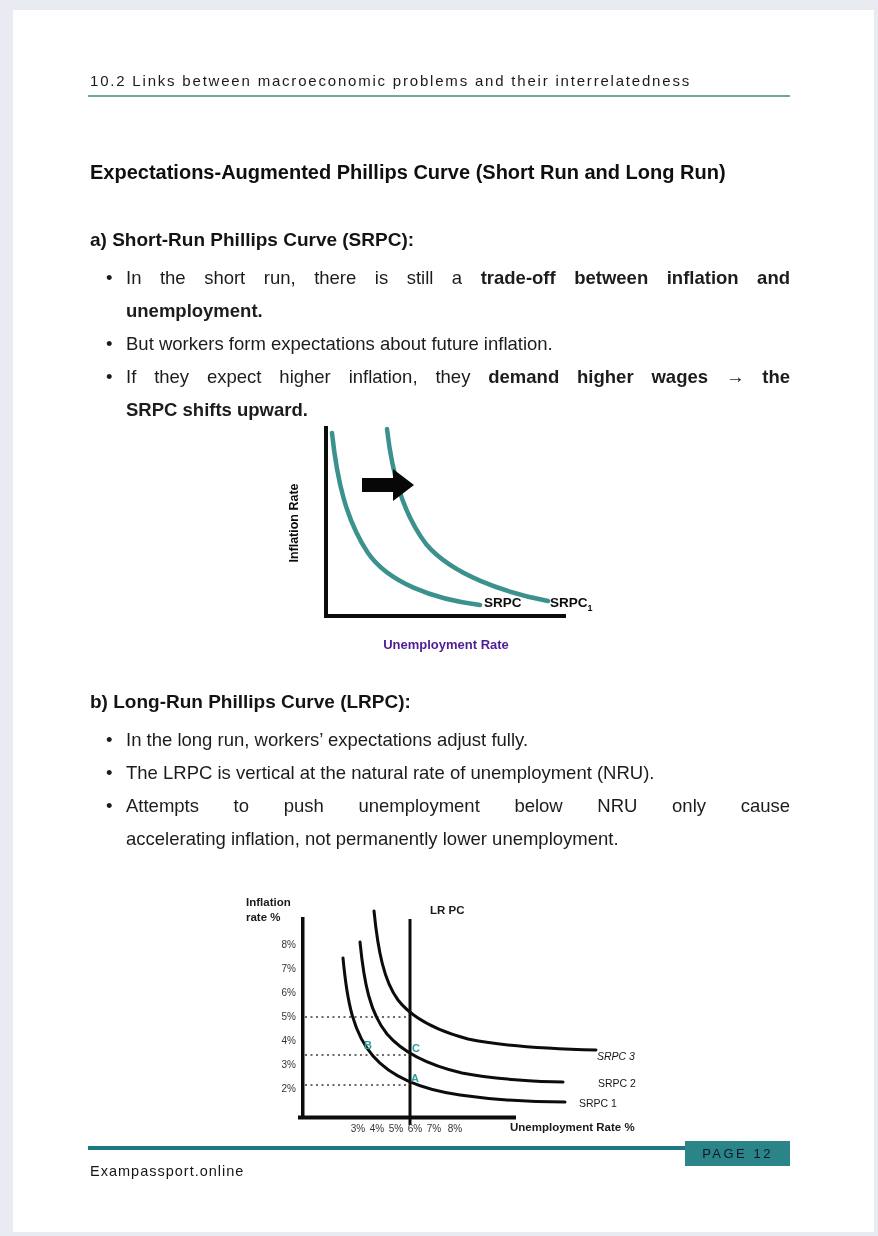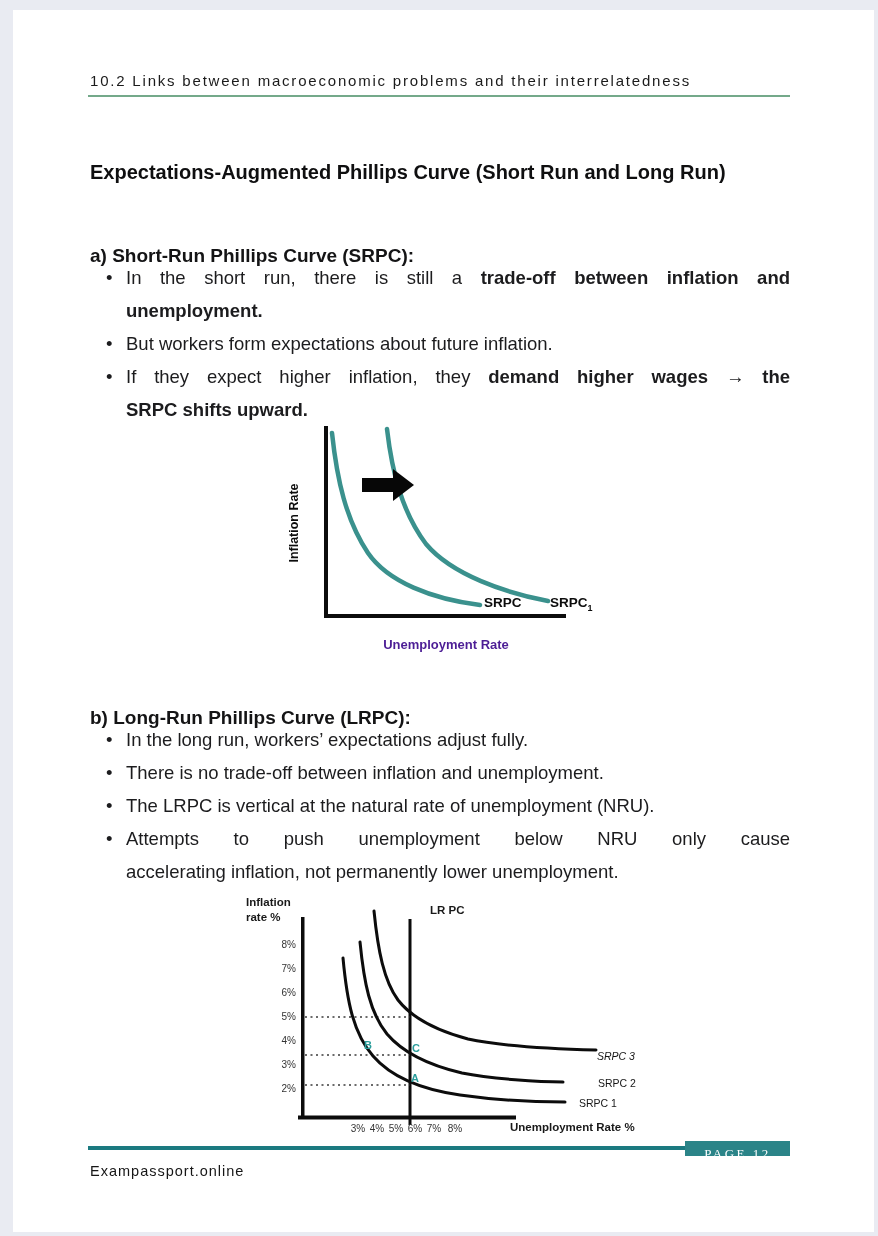--- a/index.html
+++ b/index.html
@@ -7,43 +7,43 @@
     width:878px;height:1236px;position:relative;overflow:hidden;
     background:#e9ebf2;
     font-family:"Liberation Sans", sans-serif;
     color:#1c1c1e;
   }
   .page{position:absolute;left:13px;top:10px;right:4px;bottom:4px;background:#ffffff;}
   .abs{position:absolute;}
   .hdr{left:90px;top:72px;font-size:15px;letter-spacing:1.8px;color:#1b1b1b;}
   .hdr-rule{left:88px;top:95px;width:702px;height:2px;background:#74a98a;}
   .title{left:90px;top:161px;font-size:20px;font-weight:700;color:#0f0f10;}
-  .sec-h{font-size:19px;font-weight:700;color:#141415;margin-top:16px;}
+  .sec-h{font-size:19px;font-weight:700;color:#141415;}
   .bullets{width:700px;font-size:18.5px;line-height:33px;}
   .bullet-item{position:relative;padding-left:36px;}
   .bullet-item::before{content:"•";position:absolute;left:16px;top:0;}
   .bline{white-space:normal;}
   .jl{text-align:justify;text-align-last:justify;}
   .bld{font-weight:700;}
   .chart{position:absolute;}
   .chart svg{position:absolute;left:0;top:0;}
   .clabel{position:absolute;color:#111;}
   .c1-series{font-weight:700;font-size:13.5px;color:#0c0c0c;}
   .c1-series sub{font-size:9px;}
   .c1-ylab{font-weight:700;font-size:12.5px;color:#0c0c0c;width:110px;text-align:center;transform:rotate(-90deg);}
   .c1-xlab{font-weight:700;font-size:13px;color:#4c1d95;text-align:center;}
   .c2-tick{font-size:10px;color:#333;}
   .c2-ytick{width:30px;text-align:right;}
   .c2-xtick{width:28px;text-align:center;}
   .c2-blab{font-weight:700;font-size:11.5px;color:#191919;line-height:15px;}
   .c2-series{font-size:10.5px;color:#161616;}
   .c2-pt{font-weight:700;font-size:11px;}
   .ftr-rule{left:88px;top:1146px;width:597px;height:4px;background:#1b7a80;}
-  .ftr-badge{left:685px;top:1141px;width:105px;height:15px;background:#2b8488;color:#ffffff;
-             font-size:13px;letter-spacing:2.5px;text-align:center;line-height:25px;font-family:Liberation Serif, serif;}
+  .ftr-badge{left:685px;top:1141px;width:105px;height:25px;background:#2b8488;color:#0f172a;
+             font-size:13px;letter-spacing:2.5px;text-align:center;line-height:25px;}
   .ftr-site{left:90px;top:1163px;font-size:14.5px;letter-spacing:1px;color:#161616;}
 </style>
 </head>
 <body>
 
 <div class="page"></div>
 
 <div class="abs hdr">10.2 Links between macroeconomic problems and their interrelatedness</div>
 <div class="abs hdr-rule"></div>
 
@@ -77,23 +77,20 @@
   <div class="clabel c1-xlab" style="left:45px;top:217px;width:242px;">Unemployment Rate</div>
   <div class="clabel c1-series" style="left:204px;top:175px;">SRPC</div>
   <div class="clabel c1-series" style="left:270px;top:175px;"><span>SRPC</span><sub>1</sub></div>
 </div>
 
 <div class="abs sec-h" style="left:90px;top:691px;">b) Long-Run Phillips Curve (LRPC):</div>
 
 <div class="abs bullets" style="left:90px;top:723px;">
   <div class="bullet-item">
     <div class="bline"><span>In the long run, workers’ expectations adjust fully.</span></div>
-  </div>
-  <div class="bullet-item">
-    <div class="bline"><span>There is no trade-off between inflation and unemployment.</span></div>
   </div>
   <div class="bullet-item">
     <div class="bline"><span>The LRPC is vertical at the natural rate of unemployment (NRU).</span></div>
   </div>
   <div class="bullet-item">
     <div class="bline jl"><span>Attempts to push unemployment below NRU only cause</span></div>
     <div class="bline"><span>accelerating inflation, not permanently lower unemployment.</span></div>
   </div>
 </div>
 

